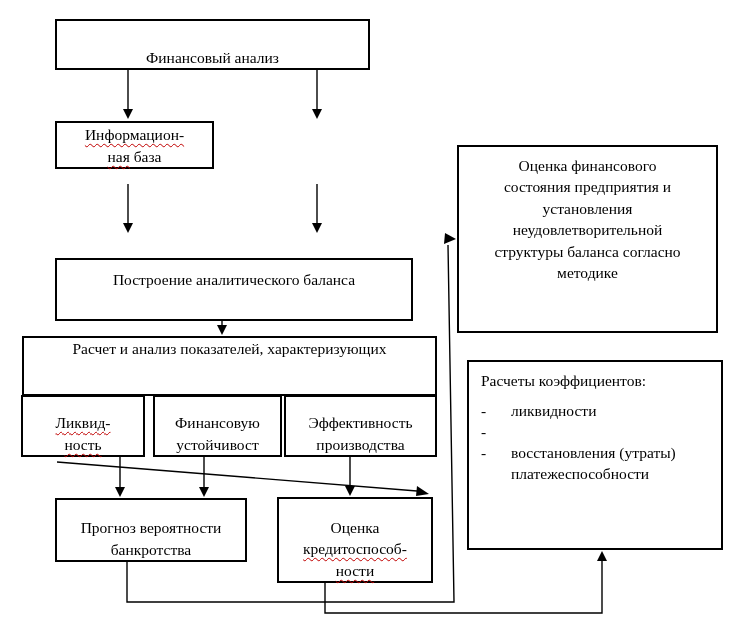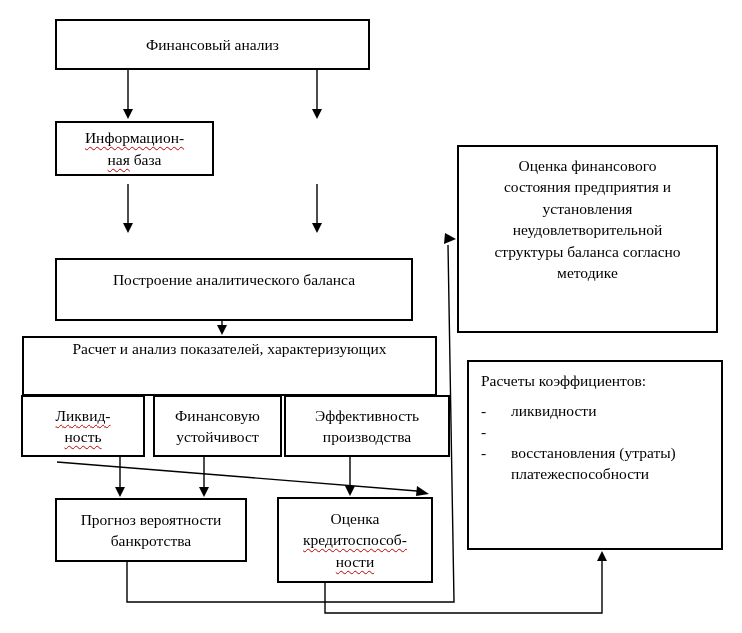--- a/index.html
+++ b/index.html
@@ -10,44 +10,44 @@
     font-family:"Liberation Serif","DejaVu Serif",serif;
     font-size:15.5px;
     color:#000;
     overflow:hidden;
   }
   .box{
     position:absolute;
     border:2px solid #000;
     box-sizing:border-box;
     display:flex;
-    align-items:center;
+    align-items:flex-end;
     justify-content:center;
     text-align:center;
     line-height:1.38;
     background:#fff;
   }
   .box.top-align{align-items:flex-start;}
   .ml{white-space:pre-line;}
   .sp{
     text-decoration-line:underline;
     text-decoration-style:wavy;
     text-decoration-color:#c00000;
     text-decoration-thickness:1px;
     text-underline-offset:3px;
   }
   
   .b-root        {left:55px;  top:19px;  width:315px; height:51px;}
-  .b-info        {left:55px;  top:121px; width:159px; height:55px;}
+  .b-info        {left:55px;  top:121px; width:159px; height:48px;}
   .b-methods     {left:245px; top:121px; width:172px; height:63px;}
   .b-balance     {left:55px;  top:234px; width:358px; height:63px; padding-top:9px;margin-top:24px;}
   .b-indicators  {left:22px;  top:336px; width:415px; height:60px; }
   .b-liquidity   {left:21px;  top:395px; width:124px; height:62px;}
   .b-stability   {left:153px; top:395px; width:129px; height:62px;}
-  .b-efficiency  {left:284px; top:395px; width:166px; height:62px;}
+  .b-efficiency  {left:284px; top:395px; width:153px; height:62px;}
   .b-bankruptcy  {left:55px;  top:498px; width:192px; height:64px;}
   .b-credit      {left:277px; top:497px; width:156px; height:86px;}
   .b-assessment  {left:457px; top:145px; width:261px; height:188px; padding:8px 10px 0 10px;}
   .b-coefficients{
     left:467px; top:360px; width:256px; height:190px;
     display:block; text-align:left;
     padding:9px 6px 12px 12px;
     line-height:1.35;
   }
   .coef-title{margin-bottom:9px;}

